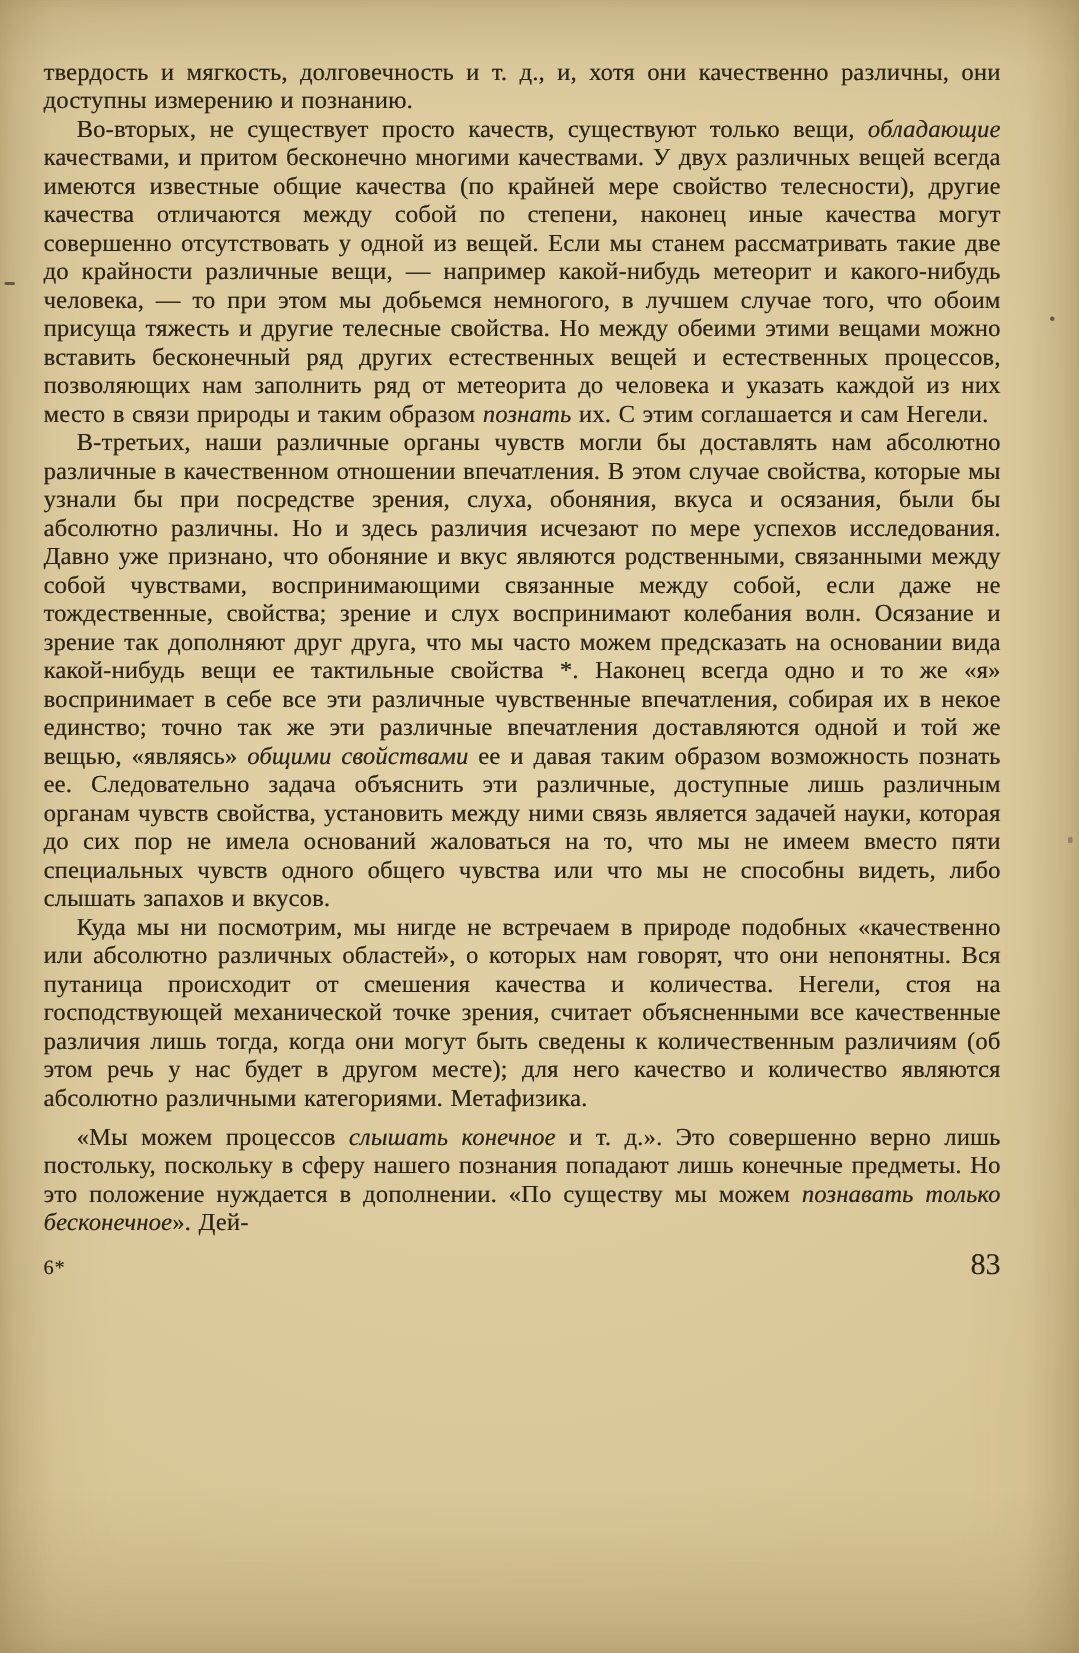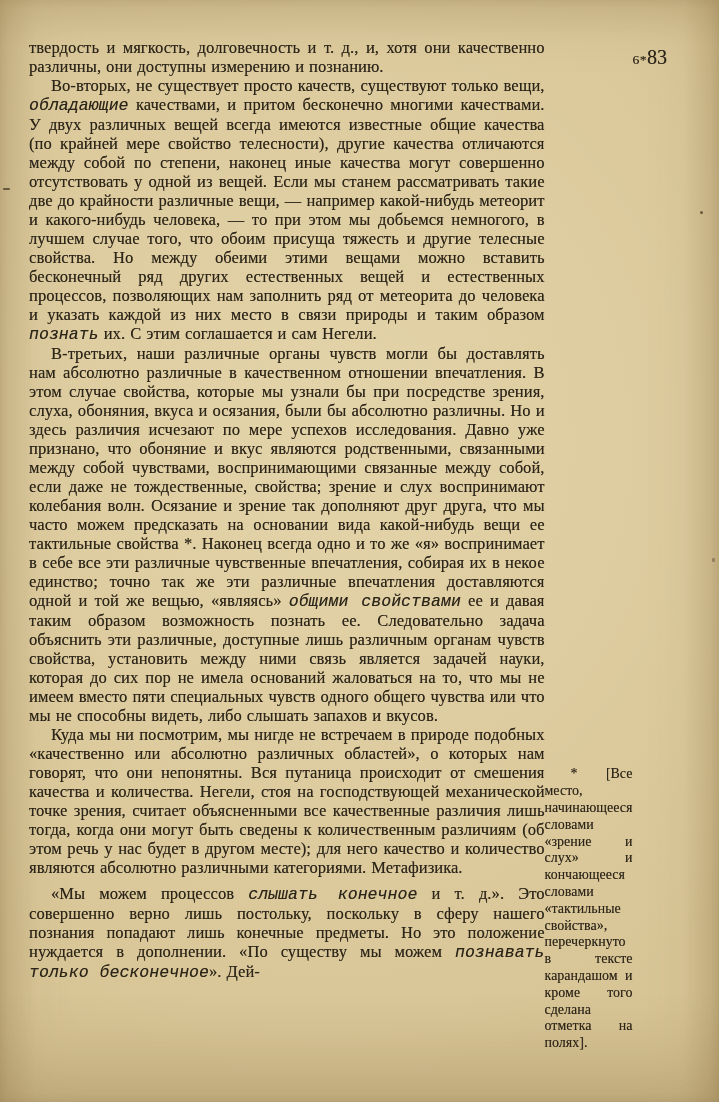--- a/index.html
+++ b/index.html
@@ -12,42 +12,42 @@
     background: #b9a574;
     font-family: "Liberation Serif", "DejaVu Serif", serif;
   }
   .page {
     position: relative;
     width: 719px;
     height: 1102px;
     box-sizing: border-box;
     padding: 38px 52px 50px 29px;
     display: flex;
-    flex-direction: row;
+    flex-direction: column;
     overflow: hidden;
     color: var(--ink);
     background:
       radial-gradient(ellipse 130% 95% at 46% 40%, rgba(255,246,214,0.30), rgba(255,246,214,0) 62%),
       linear-gradient(to right, rgba(116,88,40,0.14), rgba(116,88,40,0) 5%, rgba(116,88,40,0) 95%, rgba(116,88,40,0.16)),
       linear-gradient(to bottom, rgba(116,88,40,0.10), rgba(116,88,40,0) 4%, rgba(116,88,40,0) 90%, rgba(116,88,40,0.16)),
       var(--paper);
     box-shadow: inset 0 0 70px rgba(108,82,38,0.22), inset 0 0 10px rgba(108,82,38,0.12);
   }
   .text-block {
     text-align: justify;
     font-size: 16.4px;
     line-height: 19px;
     letter-spacing: 0.12px;
     word-spacing: 0.8px;
     text-shadow: 0.25px 0.25px 0.35px rgba(43,36,24,0.55);
   }
   p.para { margin: 0; }
   p.para.indent { text-indent: 22px; }
   p.para.space-before { margin-top: 7px; }
-  .em { font-style: italic; font-family: Liberation Mono, monospace; }
+  .em { font-style: italic; }
   .footnote {
     margin-top: auto;
     text-align: justify;
     font-size: 13.8px;
     line-height: 16.8px;
     letter-spacing: 0.1px;
     text-indent: 26px;
     text-shadow: 0.2px 0.2px 0.3px rgba(43,36,24,0.5);
   }
   .page-footer {
@@ -75,21 +75,20 @@
 
 <div class="page">
   <div class="text-block">
       <p class="para"><span>твердость и мягкость, долговечность и т. д., и, хотя они качественно различны, они доступны измерению и познанию.</span></p>
       <p class="para indent"><span>Во-вторых, не существует просто качеств, существуют только вещи, </span><span class="em">обладающие</span><span> качествами, и притом бесконечно многими качествами. У двух различных вещей всегда имеются известные общие качества (по крайней мере свойство телесности), другие качества отличаются между собой по степени, наконец иные качества могут совершенно отсутствовать у одной из вещей. Если мы станем рассматривать такие две до крайности различные вещи, — например какой-нибудь метеорит и какого-нибудь человека, — то при этом мы добьемся немногого, в лучшем случае того, что обоим присуща тяжесть и другие телесные свойства. Но между обеими этими вещами можно вставить бесконечный ряд других естественных вещей и естественных процессов, позволяющих нам заполнить ряд от метеорита до человека и указать каждой из них место в связи природы и таким образом </span><span class="em">познать</span><span> их. С этим соглашается и сам Негели.</span></p>
       <p class="para indent"><span>В-третьих, наши различные органы чувств могли бы доставлять нам абсолютно различные в качественном отношении впечатления. В этом случае свойства, которые мы узнали бы при посредстве зрения, слуха, обоняния, вкуса и осязания, были бы абсолютно различны. Но и здесь различия исчезают по мере успехов исследования. Давно уже признано, что обоняние и вкус являются родственными, связанными между собой чувствами, воспринимающими связанные между собой, если даже не тождественные, свойства; зрение и слух воспринимают колебания волн. Осязание и зрение так дополняют друг друга, что мы часто можем предсказать на основании вида какой-нибудь вещи ее тактильные свойства *. Наконец всегда одно и то же «я» воспринимает в себе все эти различные чувственные впечатления, собирая их в некое единство; точно так же эти различные впечатления доставляются одной и той же вещью, «являясь» </span><span class="em">общими свойствами</span><span> ее и давая таким образом возможность познать ее. Следовательно задача объяснить эти различные, доступные лишь различным органам чувств свойства, установить между ними связь является задачей науки, которая до сих пор не имела оснований жаловаться на то, что мы не имеем вместо пяти специальных чувств одного общего чувства или что мы не способны видеть, либо слышать запахов и вкусов.</span></p>
       <p class="para indent"><span>Куда мы ни посмотрим, мы нигде не встречаем в природе подобных «качественно или абсолютно различных областей», о которых нам говорят, что они непонятны. Вся путаница происходит от смешения качества и количества. Негели, стоя на господствующей механической точке зрения, считает объясненными все качественные различия лишь тогда, когда они могут быть сведены к количественным различиям (об этом речь у нас будет в другом месте); для него качество и количество являются абсолютно различными категориями. Метафизика.</span></p>
       <p class="para indent space-before"><span>«Мы можем процессов </span><span class="em">слышать конечное</span><span> и т. д.». Это совершенно верно лишь постольку, поскольку в сферу нашего познания попадают лишь конечные предметы. Но это положение нуждается в дополнении. «По существу мы можем </span><span class="em">познавать только бесконечное</span><span>». Дей-</span></p>
     </div>
 
-  <div class="footnote">* [Все место, начинающееся словами «зрение и слух» и кончающееся словами «тактильные свойства», перечеркнуто в тексте карандашом и кроме того сделана отметка на полях].</div>
 
   <div class="page-footer">
     <span class="signature">6*</span>
     <span class="page-number">83</span>
   </div>
 
   <div class="speck speck-1"></div>
   <div class="speck speck-2"></div>
   <div class="speck speck-3"></div>
 </div>

